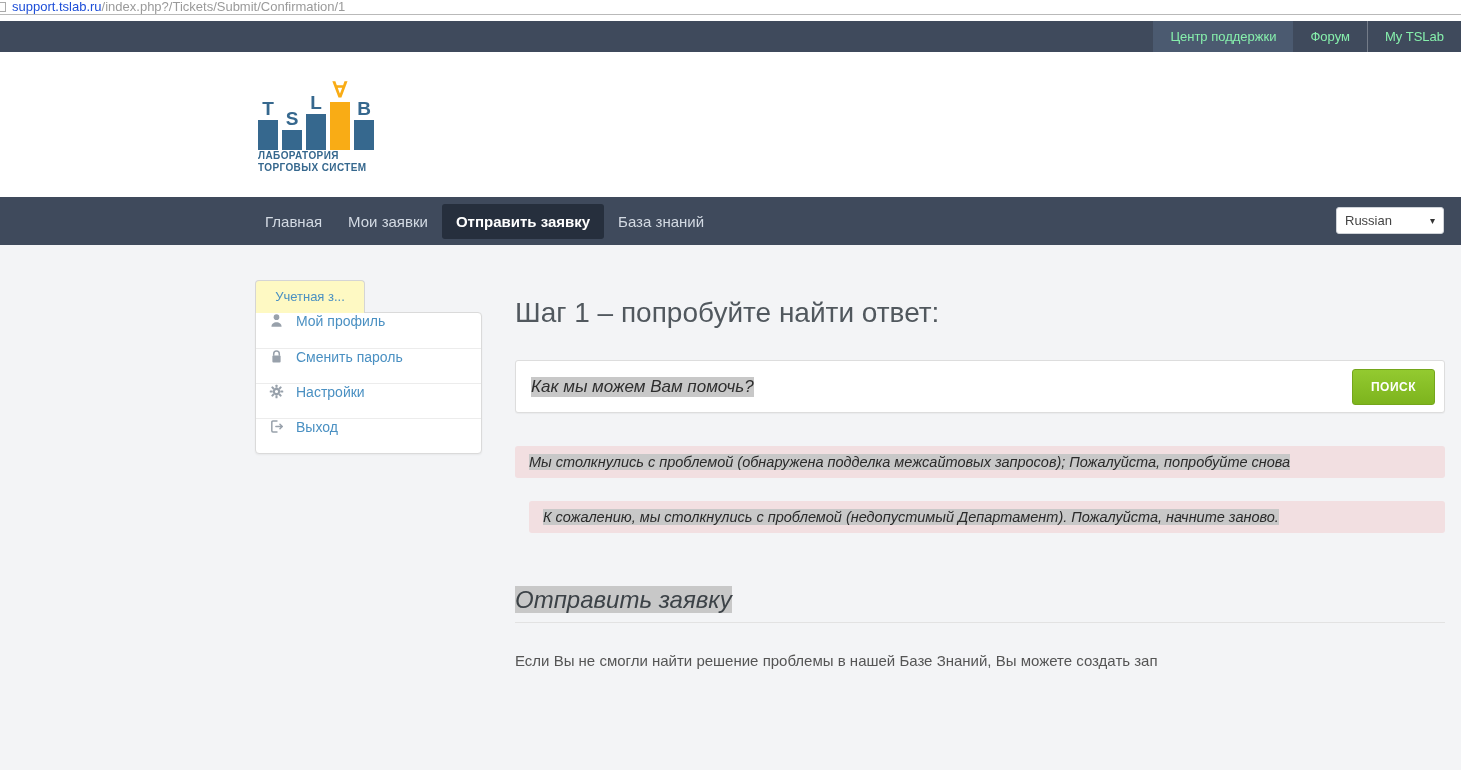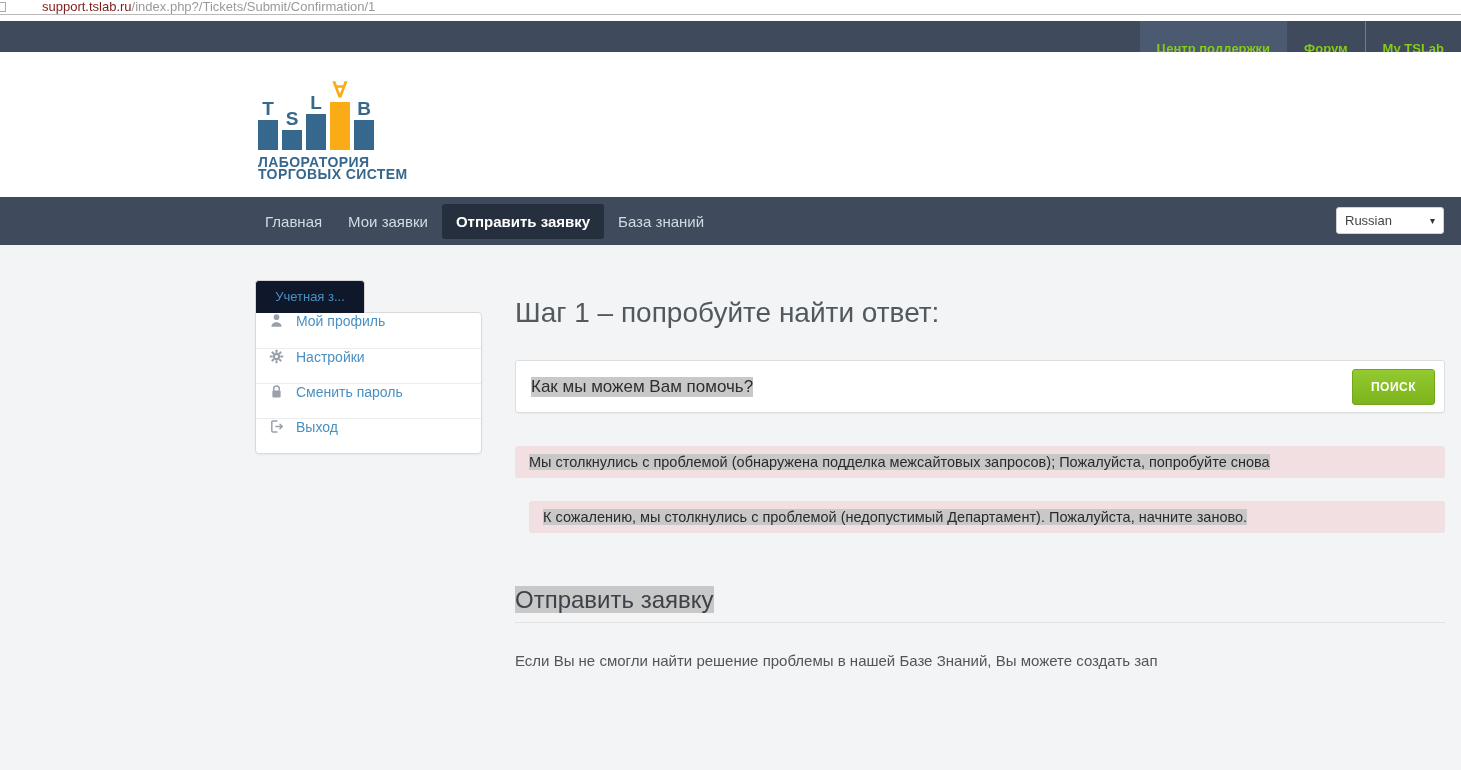--- a/index.html
+++ b/index.html
@@ -4,66 +4,66 @@
 <style>
   * { margin:0; padding:0; box-sizing:border-box; }
   html,body { width:1461px; height:770px; overflow:hidden; background:#fff;
               font-family:"Liberation Sans", sans-serif; }
 
   
   .browser-bar { height:15px; background:#fff; border-bottom:1px solid #b9b9b9;
                  display:flex; align-items:center; font-size:13px; line-height:14px; }
   .favicon-frag { width:6px; height:10px; border:1px solid #aaa; border-left:none;
                   margin-right:6px; background:#fdfdfd; }
-  .url-host { color:#7f1d1d;margin-left:30px; }
+  .url-host { color:#1d4ed8; }
   .url-path { color:#9a9a9a; }
   .bar-gap { height:6px; background:#fff; }
 
   
   .top-bar { height:31px; background:#3f4a5c; display:flex; justify-content:flex-end; }
-  .top-item { color:#84cc16; font-size:13px; font-weight:bold; line-height:31px;
-              padding:12px 17px; cursor:pointer; white-space:nowrap; }
+  .top-item { color:#86efac; font-size:13px; font-weight:normal; line-height:31px;
+              padding:0 17px; cursor:pointer; white-space:nowrap; }
   .top-item.active { background:#4b5a70; }
   .top-item.sep { border-left:1px solid rgba(255,255,255,.28); }
 
   
   .logo-band { height:145px; background:#fff; position:relative; }
   .logo { position:absolute; left:258px; top:22px; }
   .logo-bars { display:flex; align-items:flex-end; gap:4px; height:76px; }
   .bar-col { display:flex; flex-direction:column; align-items:center; justify-content:flex-end; }
   .logo-letter { font-weight:bold; font-size:19px; line-height:19px; color:#36688e; margin-bottom:2px; }
   .bar-col.orange .logo-letter { color:#f9ac15; font-size:21px; line-height:20px; }
   .logo-bar { width:20px; background:#36688e; }
   .bar-col.orange .logo-bar { background:#f9ac15; }
   .bar-t .logo-bar { height:30px; }
   .bar-s .logo-bar { height:20px; }
   .bar-l .logo-bar { height:36px; }
   .bar-a .logo-bar { height:48px; }
   .bar-b .logo-bar { height:30px; }
-  .logo-tagline { margin-top:6px; font-size:14px; font-weight:bold; color:#36688e;
+  .logo-tagline { font-size:10px; font-weight:bold; color:#36688e;
                   letter-spacing:.4px; line-height:12px; }
 
   
   .main-nav { height:48px; background:#3f4a5c; display:flex; align-items:center;
               padding-left:253px; position:relative; }
   .nav-item { color:#d3dae3; font-size:15px; padding:8px 12px; margin-right:2px;
               cursor:pointer; white-space:nowrap; border-radius:3px; }
   .nav-item.active { background:#262f3d; color:#fff; font-weight:bold; padding:9px 14px; }
   .lang-select { position:absolute; right:17px; top:10px; width:108px; height:27px;
                  background:#fff; border:1px solid #cfd3d8; border-radius:3px;
                  display:flex; align-items:center; justify-content:space-between;
                  padding:0 8px; font-size:13px; color:#444; cursor:pointer;text-align:center; }
   .lang-caret { font-size:10px; color:#333; }
 
   
   .content { height:525px; background:#f3f4f6; position:relative; }
 
   
   .sidebar { position:absolute; left:255px; top:35px; width:227px; }
-  .sidebar-tab { width:110px; height:33px; background:#0f172a; border:1px solid #d5d5d5;
+  .sidebar-tab { width:110px; height:33px; background:#fef9c3; border:1px solid #d5d5d5;
                  border-bottom:none; border-radius:4px 4px 0 0; color:#4a90c2;
                  font-size:13px; text-align:center; line-height:32px; position:relative;
                  z-index:2; cursor:pointer; }
   .sidebar-panel { background:#fff; border:1px solid #dadada; margin-top:-1px;
                    border-radius:0 4px 4px 4px; box-shadow:0 1px 2px rgba(0,0,0,.05); }
   .sidebar-item { display:flex; align-items:flex-start; height:35px; padding:0 13px;
                   border-top:1px solid #ececec; color:#4a90c2; font-size:14px; cursor:pointer; }
   .sidebar-item:first-child { border-top:none; }
   .side-icon { width:15px; height:15px; margin-right:12px; flex:none; }
 
@@ -71,21 +71,21 @@
   .main-col { position:absolute; left:515px; right:16px; top:35px; }
   .step-heading { font-size:28px; font-weight:300; color:#51585e; margin-top:16px; line-height:34px; }
   .search-box { margin-top:30px; height:53px; background:#fff; border:1px solid #ddd;
                 border-radius:3px; position:relative; display:flex; align-items:center;
                 padding:0 110px 0 15px; box-shadow:0 1px 1px rgba(0,0,0,.04); }
   .search-text { font-size:17px; color:#2e2e2e; white-space:nowrap; }
   .search-btn { position:absolute; right:9px; top:8px; height:36px; width:83px;
                 background:linear-gradient(#93ca30,#7db41d); border:1px solid #74a61b;
                 border-radius:3px; color:#fff; font-weight:bold; font-size:12px;
                 letter-spacing:.5px; cursor:pointer; font-family:"Liberation Sans",sans-serif; }
-  .hl { background:#c8c8c8; }
+  .hl { background:#c8c8c8;font-style:italic; }
   .alert { background:#f2dfe1; border-radius:3px; height:32px; line-height:32px;
            padding:0 14px; font-size:14.5px; color:#2a2a2a; white-space:nowrap; overflow:hidden; }
   .alert-1 { margin-top:33px; }
   .alert-2 { margin-top:23px;margin-left:14px; }
   .section-heading { margin-top:53px; font-size:24px; font-weight:300; color:#3c4247; line-height:28px; }
   .divider { border-top:1px solid #e2e2e2; margin-top:8px; }
   .paragraph { margin-top:29px; font-size:15px; color:#555; }
 </style>
 </head>
 <body>
@@ -149,43 +149,43 @@
 
   <div class="sidebar">
     <div class="sidebar-tab">Учетная з...</div>
     <div class="sidebar-panel">
       <div class="sidebar-item">
         <svg class="side-icon" viewBox="0 0 16 16" fill="#98a1ab">
             <circle cx="8" cy="4.4" r="3"></circle>
             <path d="M2.6 14.6c0-3.1 2.4-4.8 5.4-4.8s5.4 1.7 5.4 4.8z"></path>
           </svg>
         <span>Мой профиль</span>
+      </div>
+      <div class="sidebar-item">
+        <svg class="side-icon" viewBox="0 0 16 16">
+            <path d="M5 7.2V5.2a3 3 0 0 1 6 0v2" fill="none" stroke="#98a1ab" stroke-width="1.6"></path>
+            <rect x="3.6" y="6.8" width="8.8" height="7.6" rx="1.1" fill="#98a1ab"></rect>
+          </svg>
+        <span>Сменить пароль</span>
       </div>
       <div class="sidebar-item">
         <svg class="side-icon" viewBox="0 0 16 16" fill="#98a1ab">
           <rect x="6.9" y="0.8" width="2.2" height="3.2" rx="0.6"></rect>
           <rect x="6.9" y="0.8" width="2.2" height="3.2" rx="0.6" transform="rotate(45 8 8)"></rect>
           <rect x="6.9" y="0.8" width="2.2" height="3.2" rx="0.6" transform="rotate(90 8 8)"></rect>
           <rect x="6.9" y="0.8" width="2.2" height="3.2" rx="0.6" transform="rotate(135 8 8)"></rect>
           <rect x="6.9" y="0.8" width="2.2" height="3.2" rx="0.6" transform="rotate(180 8 8)"></rect>
           <rect x="6.9" y="0.8" width="2.2" height="3.2" rx="0.6" transform="rotate(225 8 8)"></rect>
           <rect x="6.9" y="0.8" width="2.2" height="3.2" rx="0.6" transform="rotate(270 8 8)"></rect>
           <rect x="6.9" y="0.8" width="2.2" height="3.2" rx="0.6" transform="rotate(315 8 8)"></rect>
           <path fill-rule="evenodd" d="M8 4.1a3.9 3.9 0 1 0 0 7.8 3.9 3.9 0 0 0 0-7.8zm0 2.2a1.7 1.7 0 1 1 0 3.4 1.7 1.7 0 0 1 0-3.4z"></path>
         </svg>
         <span>Настройки</span>
       </div>
       <div class="sidebar-item">
-        <svg class="side-icon" viewBox="0 0 16 16">
-            <path d="M5 7.2V5.2a3 3 0 0 1 6 0v2" fill="none" stroke="#98a1ab" stroke-width="1.6"></path>
-            <rect x="3.6" y="6.8" width="8.8" height="7.6" rx="1.1" fill="#98a1ab"></rect>
-          </svg>
-        <span>Сменить пароль</span>
-      </div>
-      <div class="sidebar-item">
         <svg class="side-icon" viewBox="0 0 16 16" fill="none" stroke="#98a1ab" stroke-width="1.6" stroke-linecap="round" stroke-linejoin="round">
             <path d="M8.5 2.2H4.2a1.2 1.2 0 0 0-1.2 1.2v9.2a1.2 1.2 0 0 0 1.2 1.2h4.3"></path>
             <path d="M7.3 8h6.7"></path>
             <path d="M11.7 5.7 14 8l-2.3 2.3"></path>
           </svg>
         <span>Выход</span>
       </div>
     </div>
   </div>
 

